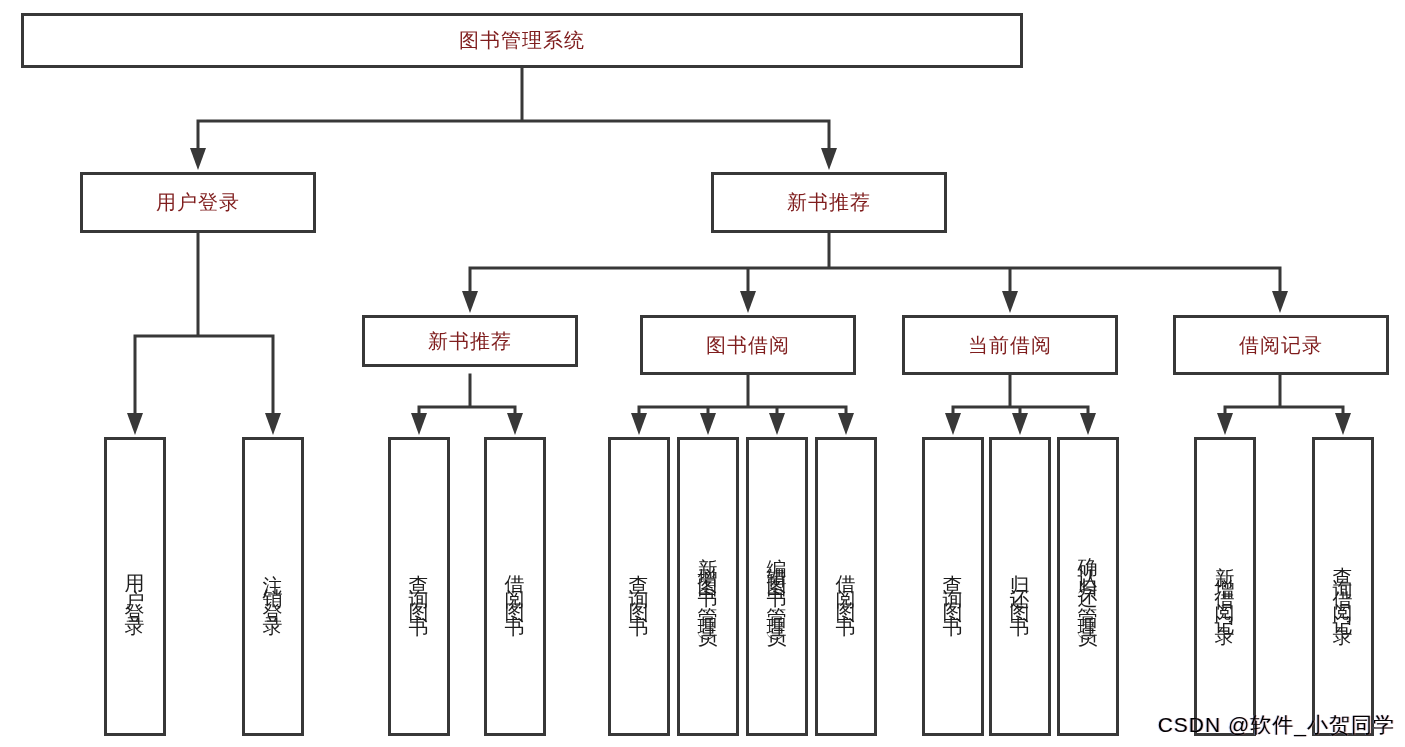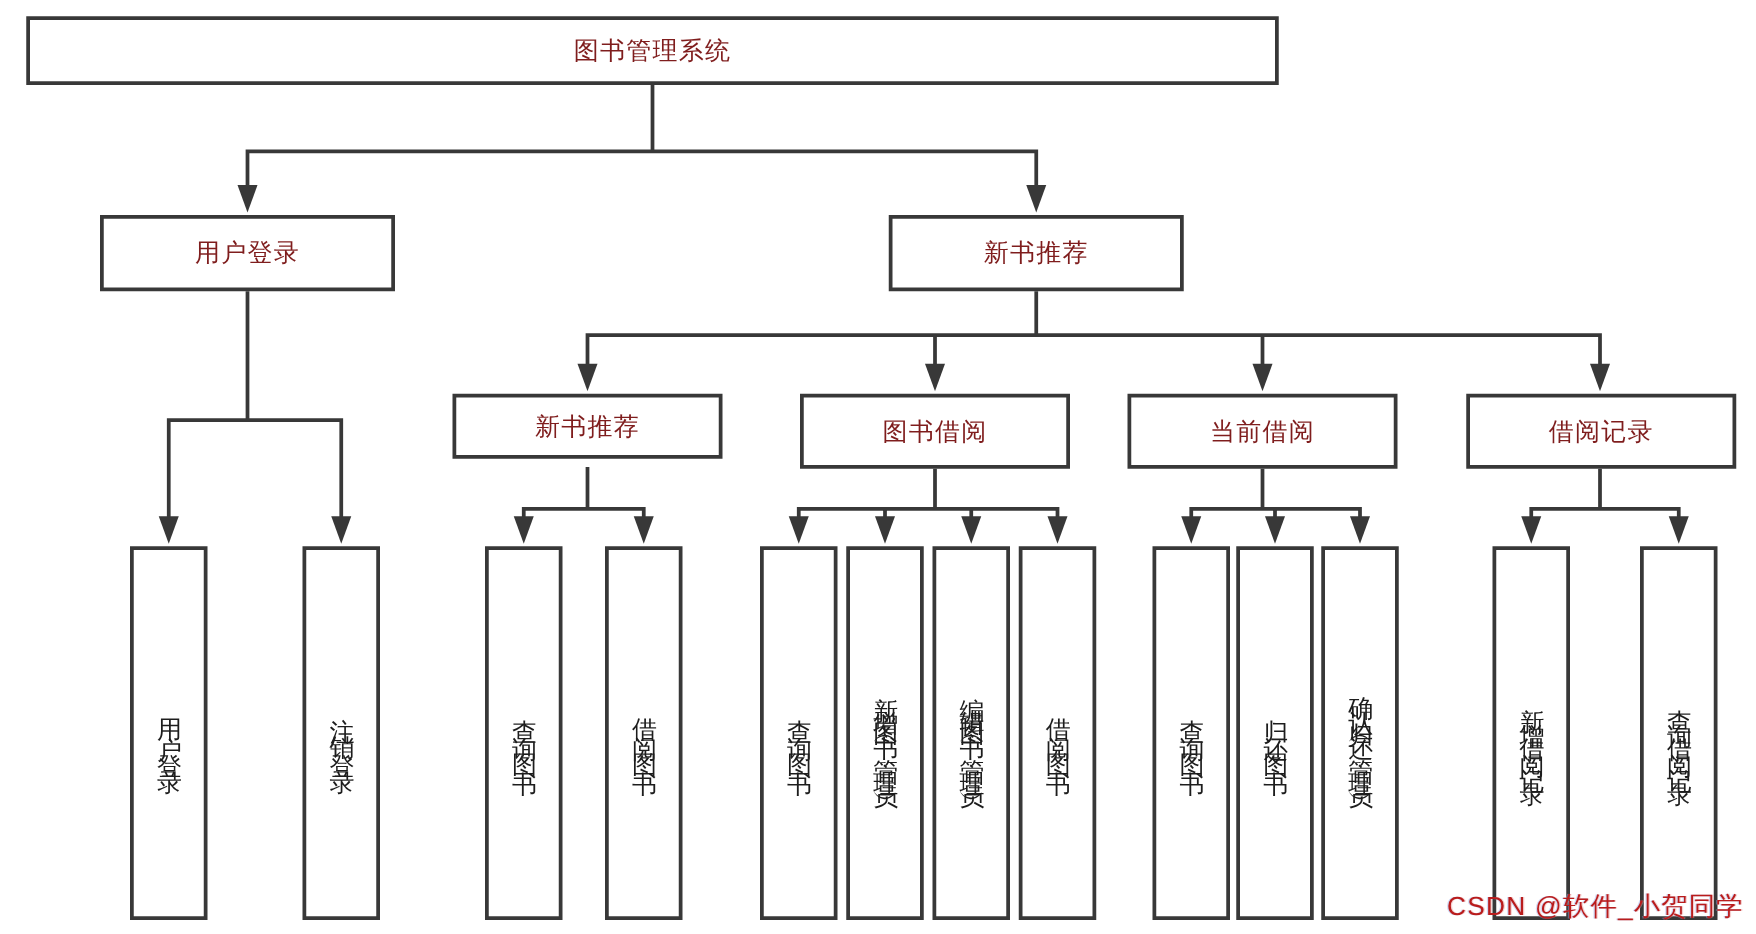--- a/index.html
+++ b/index.html
@@ -26,21 +26,21 @@
   .vtext{
     writing-mode:vertical-lr;
     font-size:20px;color:#1d1d1d;line-height:1;
   }
   .sp4{letter-spacing:14px;}
   .sp6{letter-spacing:12px;}
   .sp9{letter-spacing:10px;}
   .watermark{
     position:absolute;z-index:3;
     right:10px;bottom:8px;
-    font-size:21px;color:#b91c1c;letter-spacing:1px;
+    font-size:21px;color:#000000;letter-spacing:1px;
     text-shadow:1px 0 0 rgba(233,150,150,0.45),-1px 0 0 rgba(150,170,233,0.45);
     pointer-events:none;
   }
 </style>
 </head>
 <body>
 
 <div class="canvas">
 
   <svg class="wires" width="1405" height="747" viewBox="0 0 1405 747">

